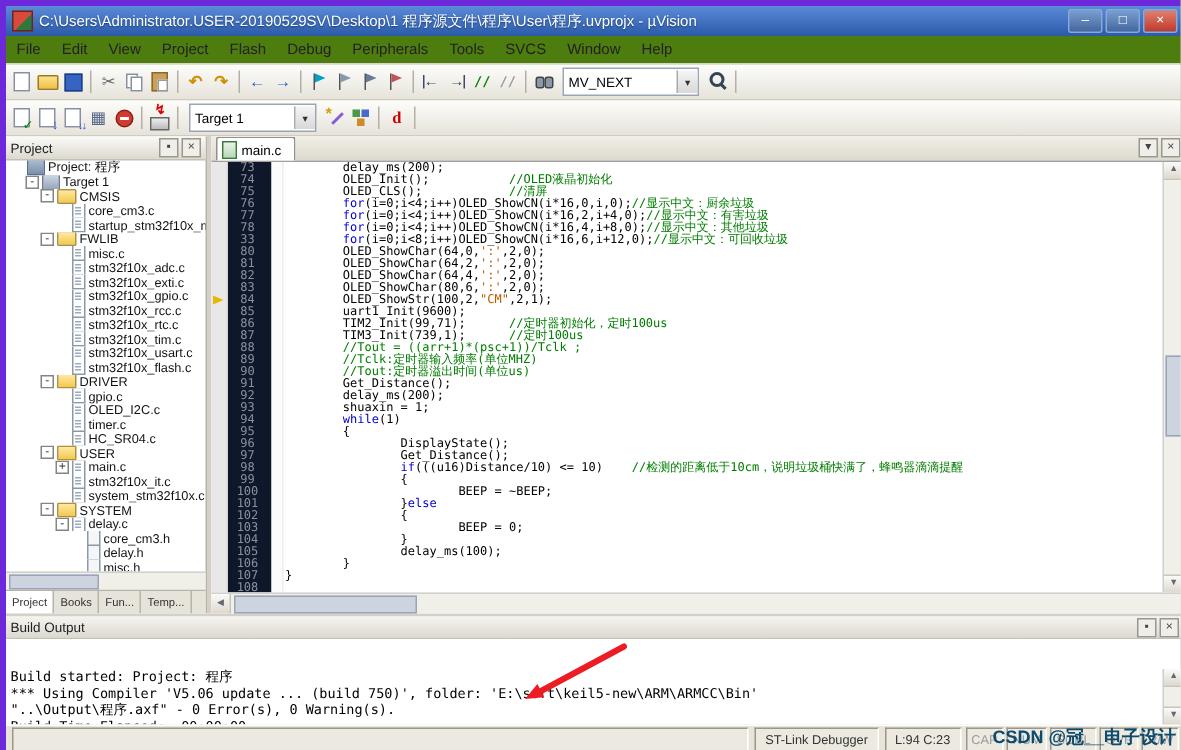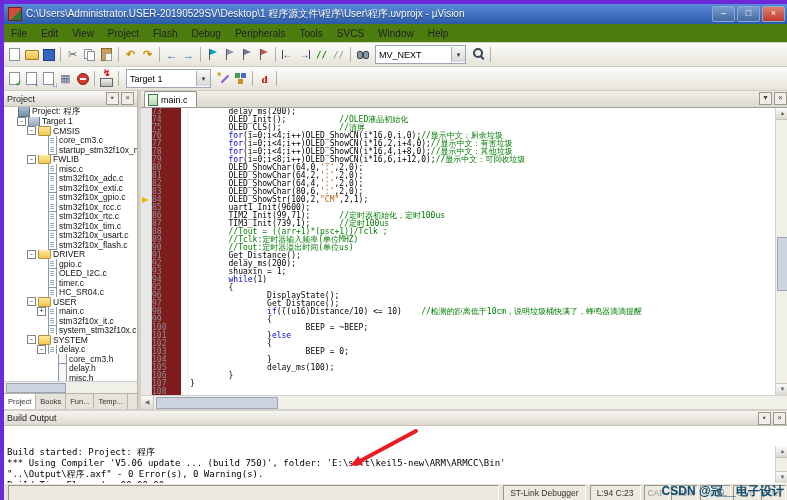--- a/index.html
+++ b/index.html
@@ -87,21 +87,21 @@
   .splitter{width:3px;background:#d4d0c8;flex:none;}
   
   .editor-col{flex:1;display:flex;flex-direction:column;min-width:0;background:#fff;}
   .tabbar{height:16px;background:linear-gradient(#f0eee6,#dcd9cf);display:flex;align-items:flex-end;border-bottom:1px solid #a0a0a0;padding-left:3px;flex:none;}
   .etab{height:15px;background:#fff;border:1px solid #909090;border-bottom:none;display:flex;align-items:center;padding:0 8px 0 3px;font-size:9px;border-radius:2px 2px 0 0;}
   .tab-file-icon{width:8px;height:10px;background:linear-gradient(#e8f4e8,#b8d8b8);border:1px solid #3a7a3a;margin-right:3px;}
   .tab-btns{margin-left:auto;display:flex;margin-bottom:2px;margin-right:2px;}
   .editor-body{flex:1;display:flex;min-height:0;position:relative;}
   .margin-strip{width:10px;background:#e8e8e8;border-right:1px solid #d8d8d8;position:relative;flex:none;}
   .marker{position:absolute;left:1px;width:0;height:0;border-top:3.5px solid transparent;border-bottom:3.5px solid transparent;border-left:7px solid #e8b800;}
-  .gutter{width:26px;background:#7f1d1d;color:#8890a0;text-align:left;padding-right:3px;font:8px "DejaVu Sans Mono",monospace;flex:none;}
+  .gutter{width:26px;background:#0f172a;color:#8890a0;text-align:center;padding-right:3px;font:8px "DejaVu Sans Mono",monospace;flex:none;}
   .gut-line{height:8px;line-height:8px;}
   .fold-strip{width:7px;background:#fbfbfb;border-right:1px solid #eee;flex:none;}
   .code-area{flex:1;overflow:hidden;font:8px "DejaVu Sans Mono",monospace;white-space:pre;padding-left:1px;}
   .code-line{height:8px;line-height:8px;}
   .sg-p{color:#000;} .sg-k{color:#0000d0;} .sg-c{color:#007d00;} .sg-s{color:#c05a00;}
   .vscroll{width:13px;background:#f0efe8;border-left:1px solid #d0d0d0;position:relative;flex:none;}
   .sbtn{display:block;width:100%;height:11px;font-size:6px;color:#667;text-align:center;line-height:11px;background:linear-gradient(#fafaf8,#ddd9cf);border-bottom:1px solid #c8c4b8;}
   .sbtn.bottom{position:absolute;bottom:0;border-top:1px solid #c8c4b8;border-bottom:none;}
   .vthumb{position:absolute;left:1px;width:10px;top:45%;height:18%;background:#cdd4e0;border:1px solid #98a4b8;}
   .ehscroll{height:13px;background:#f0efe8;border-top:1px solid #d0d0d0;display:flex;align-items:center;position:relative;flex:none;}
@@ -396,21 +396,21 @@
         <div class="margin-strip">
           <span class="marker" style="top: 89px;"></span>
         </div>
         <div class="gutter">
             <div class="gut-line">73</div>
             <div class="gut-line">74</div>
             <div class="gut-line">75</div>
             <div class="gut-line">76</div>
             <div class="gut-line">77</div>
             <div class="gut-line">78</div>
-            <div class="gut-line">79</div>
+            <div class="gut-line">33</div>
             <div class="gut-line">80</div>
             <div class="gut-line">81</div>
             <div class="gut-line">82</div>
             <div class="gut-line">83</div>
             <div class="gut-line">84</div>
             <div class="gut-line">85</div>
             <div class="gut-line">86</div>
             <div class="gut-line">87</div>
             <div class="gut-line">88</div>
             <div class="gut-line">89</div>

